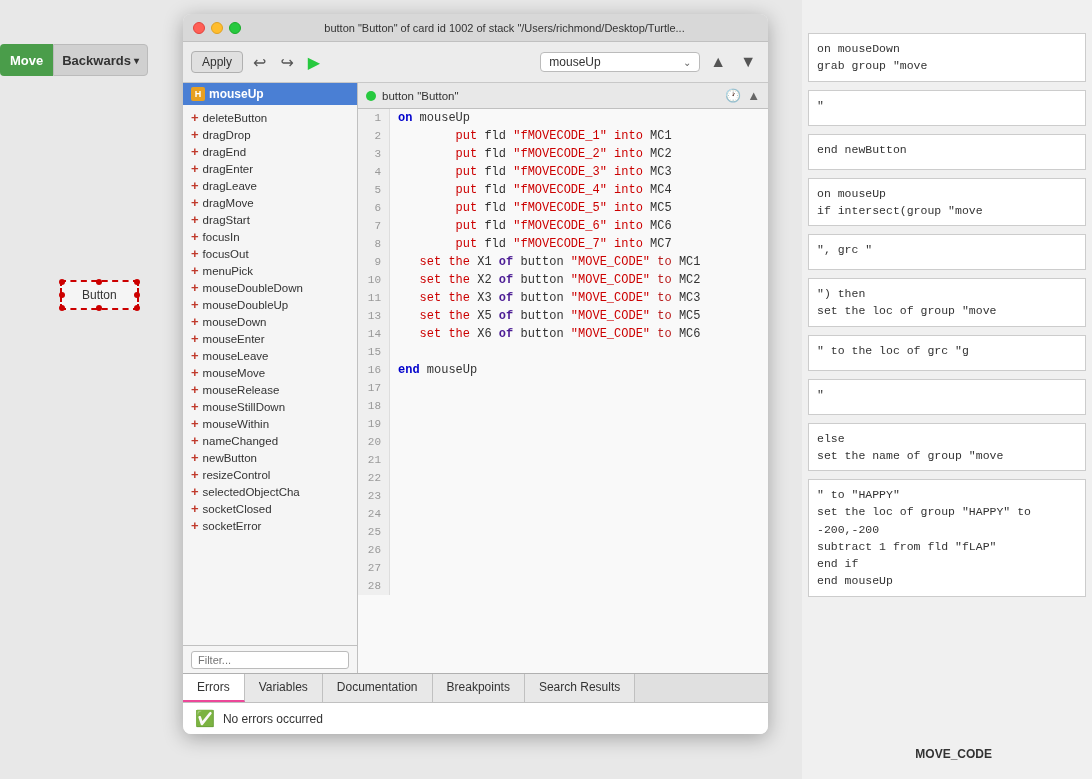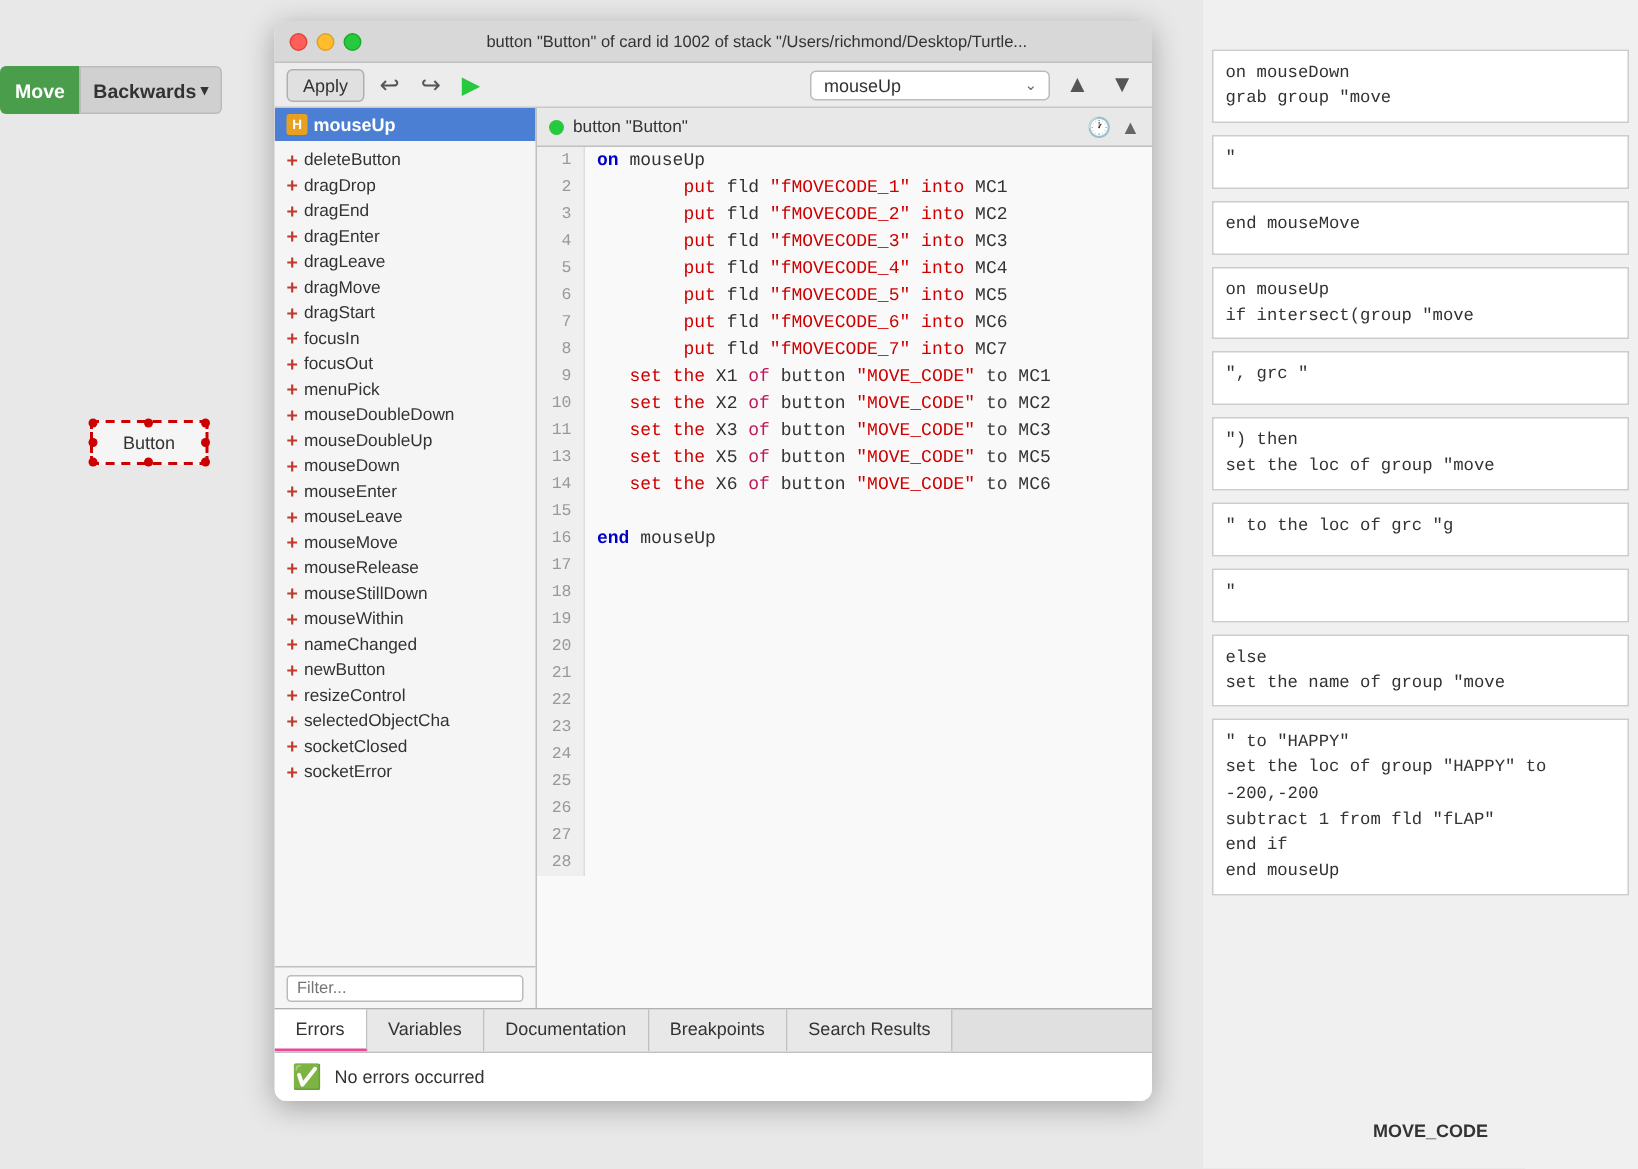--- a/index.html
+++ b/index.html
@@ -91,21 +91,21 @@
     .title-text {
       font-size: 11px;
       color: #333;
       flex: 1;
       text-align: center;
     }
 
     
     .toolbar {
       background: #ececec;
-      height: 30px;
+      height: 41px;
       display: flex;
       align-items: center;
       padding: 0 8px;
       border-bottom: 1px solid #c8c8c8;
       gap: 6px;
       flex-shrink: 0;
     }
     .apply-btn {
       background: #e0e0e0;
       border: 1px solid #b0b0b0;
@@ -270,22 +270,22 @@
     .line-content {
       padding-left: 8px;
       white-space: pre;
       line-height: 18px;
       color: #333;
     }
     .kw-on { color: #0000cc; font-weight: bold; }
     .kw-put { color: #cc0000; padding-left: 36px; }
     .kw-into { color: #cc0000; }
     .kw-set { color: #cc0000; }
-    .kw-of { color: #be185d; }
-    .kw-to { color: #404040; }
+    .kw-of { color: #4c1d95; font-weight: bold; }
+    .kw-to { color: #b91c1c; }
     .str-val { color: #cc0000; }
     .kw-the { color: #cc0000; }
 
     
     .bottom-tabs {
       background: #e0e0e0;
       border-top: 1px solid #b0b0b0;
       display: flex;
       flex-shrink: 0;
     }
@@ -679,21 +679,21 @@
   <div class="status-bar">
     <span class="status-check">✅</span>
     <span>No errors occurred</span>
   </div>
 </div>
 
 <div class="right-panel" id="right-panel">
 <div class="code-snippet" style="white-space: pre-wrap; margin-top: 33px;">on mouseDown
 grab group "move</div>
     <div class="code-snippet" style="white-space: pre-wrap;">"</div>
-    <div class="code-snippet" style="white-space: pre-wrap;">end mouseMove</div>
+    <div class="code-snippet" style="white-space: pre-wrap;">end newButton</div>
     <div class="code-snippet" style="white-space: pre-wrap;">on mouseUp
 if intersect(group "move</div>
     <div class="code-snippet" style="white-space: pre-wrap;">", grc "</div>
     <div class="code-snippet" style="white-space: pre-wrap;">") then
 set the loc of group "move</div>
     <div class="code-snippet" style="white-space: pre-wrap;">" to the loc of grc "g</div>
     <div class="code-snippet" style="white-space: pre-wrap;">"</div>
     <div class="code-snippet" style="white-space: pre-wrap;">else
 set the name of group "move</div>
     <div class="code-snippet" style="white-space: pre-wrap;">" to "HAPPY"

